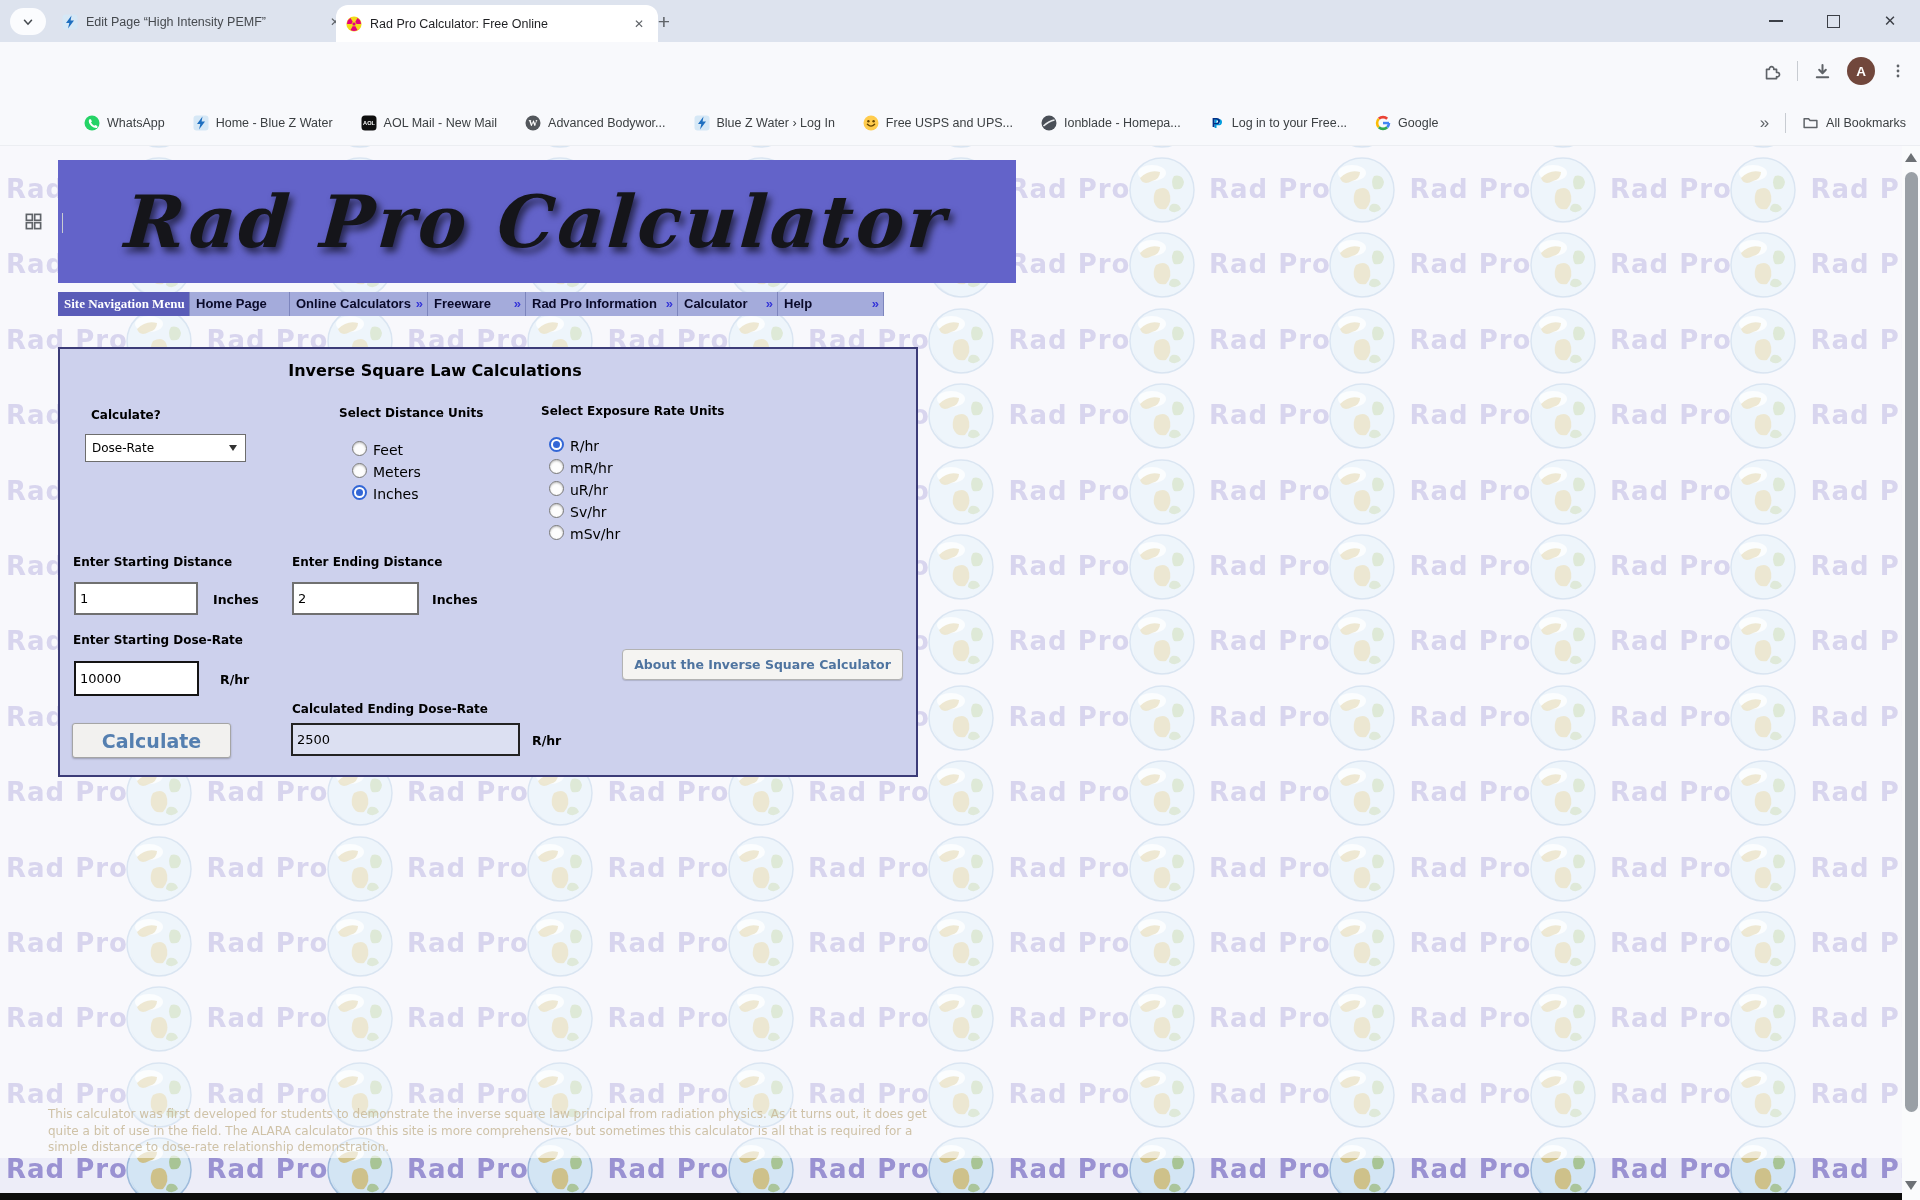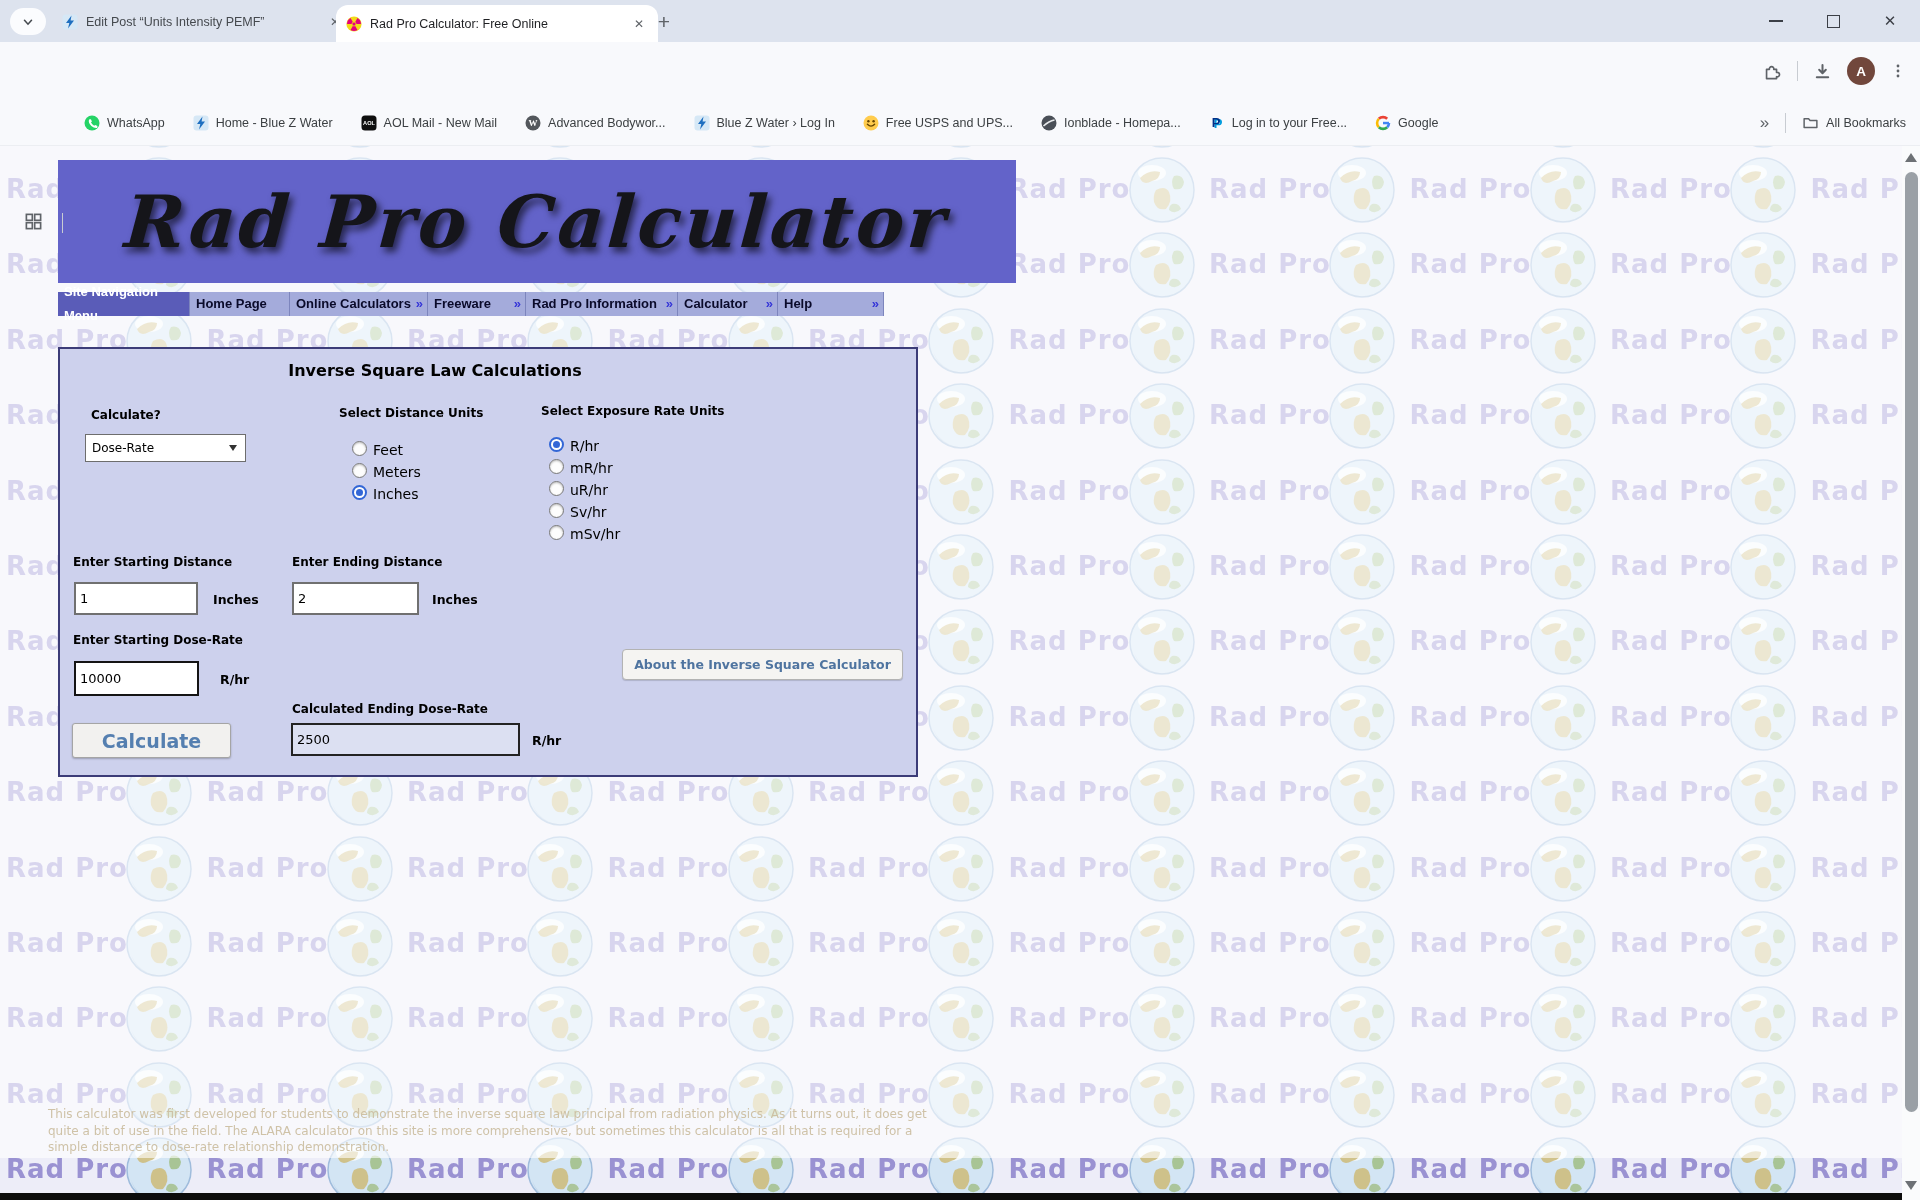--- a/index.html
+++ b/index.html
@@ -60,21 +60,21 @@
   .site{z-index:10;}
   #banner{left:58px;top:160px;width:958px;height:123px;background:#6363c9;
     display:flex;align-items:center;justify-content:center;}
   #banner-title{font-family:"DejaVu Serif",serif;font-style:italic;font-weight:bold;
     font-size:72px;color:#15151a;letter-spacing:3px;transform:skewX(-4deg);
     text-shadow:4px 5px 7px rgba(0,0,0,0.6);white-space:nowrap;}
   #navbar{left:58px;top:292px;height:24px;display:flex;z-index:11;}
   .nav-cell{height:24px;line-height:24px;background:#a4abdb;border-right:1px solid #7d85bd;
     font-size:13px;font-weight:bold;color:#0a0a2a;padding-left:6px;box-sizing:border-box;
     display:flex;align-items:center;justify-content:space-between;}
-  #nav-menu-cell{background:#5a5cb8;color:#ffffff;width:132px;}
+  #nav-menu-cell{background:#5a5cb8;color:#ffffff;width:132px;font-family:Liberation Serif, serif;}
   .nav-arrow{color:#3434d8;font-weight:bold;font-size:13px;padding:0 4px 0 2px;}
   #notice{left:58px;top:321px;width:960px;text-align:center;font-family:"Liberation Serif",serif;
     font-size:15.5px;color:#111;}
 
   #panel{left:58px;top:347px;width:860px;height:430px;background:#cdd1ed;
     border:2px solid #3c3c78;box-sizing:border-box;}
   .p-abs{position:absolute;}
   .blbl{font-family:"DejaVu Sans",sans-serif;font-weight:bold;font-size:12px;color:#000;white-space:nowrap;}
   #calc-title{left:150px;top:12px;width:450px;text-align:center;
     font-family:"DejaVu Sans",sans-serif;font-weight:bold;font-size:16px;color:#000;}
@@ -1857,21 +1857,21 @@
     <div class="abs" id="tab-search">
       <svg width="14" height="14" viewBox="0 0 16 16">
           <polyline points="4,6 8,10.5 12,6" fill="none" stroke="#454a4f" stroke-width="1.8" stroke-linecap="round"></polyline>
         </svg>
     </div>
     <div class="abs tab" id="tab-1">
       <svg width="16" height="16" viewBox="0 0 16 16">
           <rect x="0.5" y="0.5" width="15" height="15" rx="3" fill="#d6e8f6"></rect>
           <polygon points="9.5,1.5 4,9 7.3,9 6,14.5 12,6.6 8.6,6.6" fill="#1e6fc0"></polygon>
         </svg>
-      <span class="tab-title">Edit Post “Units Intensity PEMF”</span>
+      <span class="tab-title">Edit Page “High Intensity PEMF”</span>
       <span class="tab-close">✕</span>
     </div>
     <div class="abs tab" id="tab-2">
       <svg width="16" height="16" viewBox="0 0 16 16">
         <circle cx="8" cy="8" r="7.6" fill="#f2d918"></circle>
         <path d="M8,8 L11.5,14.06 A7,7 0 0 1 4.5,14.06 Z" fill="#e5007d"></path>
         <path d="M8,8 L1,8 A7,7 0 0 1 4.5,1.94 Z" fill="#e5007d"></path>
         <path d="M8,8 L11.5,1.94 A7,7 0 0 1 15,8 Z" fill="#e5007d"></path>
         <circle cx="8" cy="8" r="2" fill="#e5007d" stroke="#f2d918" stroke-width="0.8"></circle>
       </svg>

